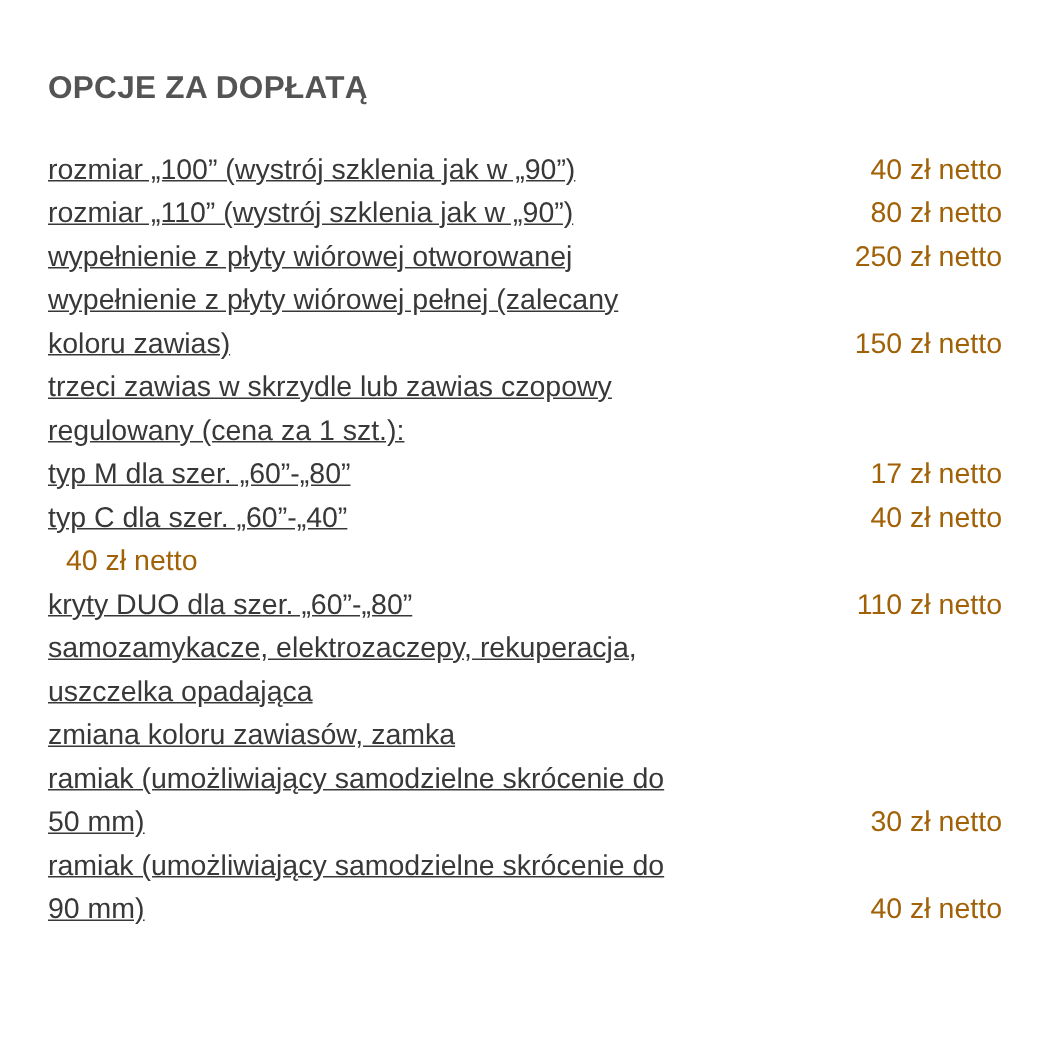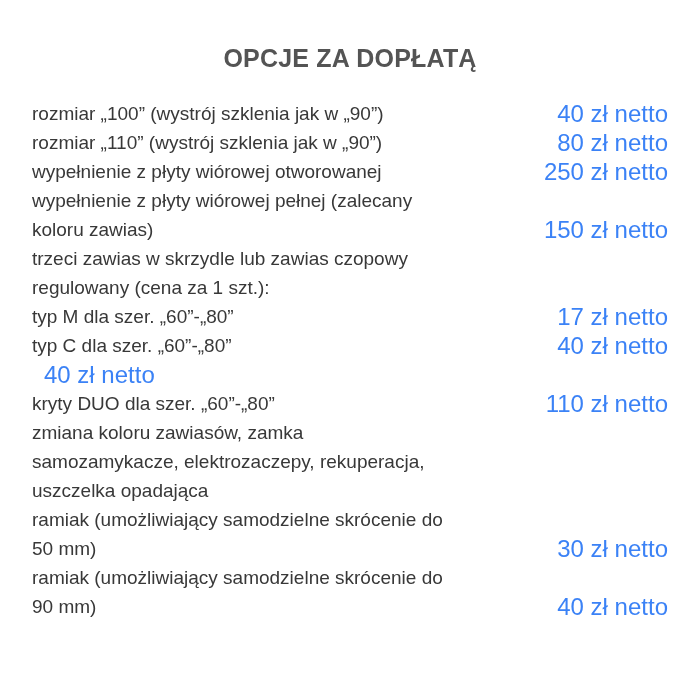--- a/index.html
+++ b/index.html
@@ -12,46 +12,46 @@
     width: 700px;
     height: 700px;
     background: #ffffff;
     box-sizing: border-box;
     padding: 44px 32px 0 32px;
     overflow: hidden;
     font-family: "Liberation Sans", "DejaVu Sans", sans-serif;
   }
   .page-title {
     margin: 0 0 26px 0;
-    font-size: 25px;
+    font-size: 21px;
     line-height: 29px;
     font-weight: 700;
     letter-spacing: 0.2px;
     color: #545454;
-    text-align: center;
   }
   .price-list {
     width: 100%;
   }
   .row {
     display: flex;
     justify-content: space-between;
     align-items: flex-end;
   }
   .desc {
     font-size: 19px;
     line-height: 29px;
     color: #383838;
     white-space: pre-line;
     flex: 1 1 auto;
+    text-decoration: underline;
   }
   .price {
-    font-size: 24px;
+    font-size: 19px;
     line-height: 29px;
-    color: #3b82f6;
+    color: #a16207;
     white-space: nowrap;
     text-align: right;
     flex: 0 0 auto;
     padding-left: 12px;
   }
 </style>
 </head>
 <body>
 
 <div class="page">
@@ -80,37 +80,37 @@
     <div class="row">
       <div class="desc">trzeci zawias w skrzydle lub zawias czopowy
 regulowany (cena za 1 szt.):</div>
       <div class="price"></div>
     </div>
     <div class="row">
       <div class="desc">typ M dla szer. „60”-„80”</div>
       <div class="price">17 zł netto</div>
     </div>
     <div class="row">
-      <div class="desc">typ C dla szer. „60”-„80”</div>
+      <div class="desc">typ C dla szer. „60”-„40”</div>
       <div class="price">40 zł netto</div>
     </div>
     <div class="row">
       <div class="price">40 zł netto</div>
     </div>
     <div class="row">
       <div class="desc">kryty DUO dla szer. „60”-„80”</div>
       <div class="price">110 zł netto</div>
     </div>
     <div class="row">
-      <div class="desc">zmiana koloru zawiasów, zamka</div>
+      <div class="desc">samozamykacze, elektrozaczepy, rekuperacja,
+uszczelka opadająca</div>
       <div class="price"></div>
     </div>
     <div class="row">
-      <div class="desc">samozamykacze, elektrozaczepy, rekuperacja,
-uszczelka opadająca</div>
+      <div class="desc">zmiana koloru zawiasów, zamka</div>
       <div class="price"></div>
     </div>
     <div class="row">
       <div class="desc">ramiak (umożliwiający samodzielne skrócenie do
 50 mm)</div>
       <div class="price">30 zł netto</div>
     </div>
     <div class="row">
       <div class="desc">ramiak (umożliwiający samodzielne skrócenie do
 90 mm)</div>

